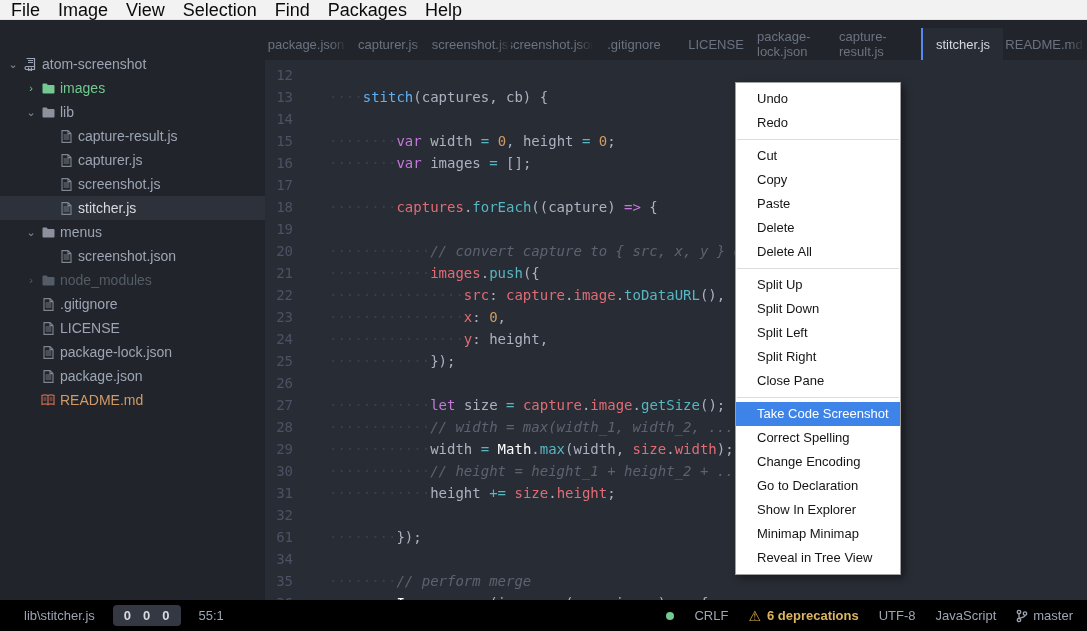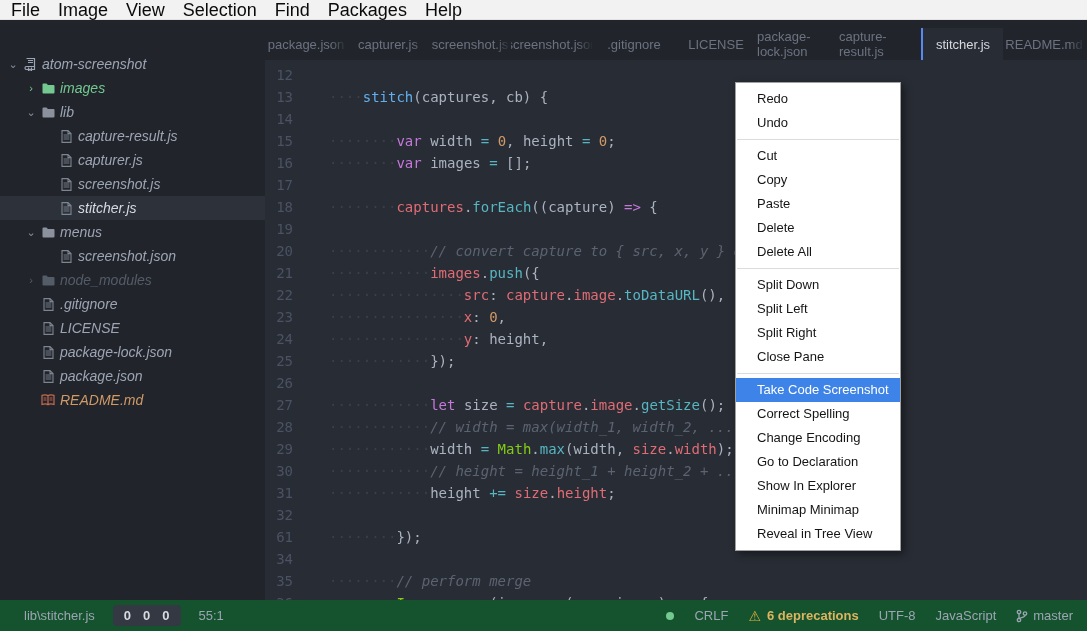--- a/index.html
+++ b/index.html
@@ -13,21 +13,21 @@
   .menubar .mitem { font-size:18px; color:#0a0a0a; padding:0 9px; line-height:20px; cursor:default; }
 
   
   .tree { position:absolute; left:0; top:20px; width:265px; height:580px;
     background:#21252b; padding-top:32px; overflow:hidden; }
   .tree-row { position:relative; height:24px; display:flex; align-items:center;
     font-size:14px; color:#9da5b4; white-space:nowrap; }
   .tree-row.selected { background:#2c313a; color:#d7dae0; }
   .tree-row .chev { width:14px; font-size:11px; text-align:center; color:#848d9c; flex:none; }
   .tree-row .ticon { width:20px; display:flex; align-items:center; justify-content:center; flex:none; }
-  .tree-row .tlabel { padding-left:2px;font-style:italic; }
+  .tree-row .tlabel { padding-left:2px; }
   .tree-row.c-green, .tree-row.c-green .chev { color:#73c990; }
   .tree-row.c-dim, .tree-row.c-dim .chev { color:#545c68; }
   .tree-row.c-orange { color:#d19a66; }
 
   
   .pane { position:absolute; left:265px; top:20px; width:822px; height:580px; background:#282c34; }
   .tabbar { position:absolute; left:0; top:0; width:822px; height:40px; background:#21252b; }
   .tab { position:absolute; top:8px; height:32px; width:82px; background:#21252b;
     color:#6b7280; font-size:13px; display:flex; align-items:center; justify-content:center;
     overflow:hidden; cursor:default; }
@@ -38,34 +38,34 @@
 
   
   .editor { position:absolute; left:0; top:40px; width:822px; height:540px; display:flex;
     font-family:"DejaVu Sans Mono", monospace; font-size:14px; line-height:22px; overflow:hidden; }
   .gutter { width:48px; flex:none; padding-top:4px; text-align:right; }
   .gutter .ln { height:22px; padding-right:20px; color:#4b5263; }
   .codearea { flex:1; padding-top:4px; padding-left:16px; white-space:pre; overflow:hidden; }
   .cline { height:22px; }
   .tk-plain{color:#abb2bf} .tk-kw{color:#c678dd} .tk-fn{color:#61afef}
   .tk-m{color:#56b6c2} .tk-prop{color:#e06c75} .tk-num{color:#d19a66}
-  .tk-op{color:#56b6c2} .tk-cls{color:#84cc16}
+  .tk-op{color:#56b6c2} .tk-cls{color:#ffffff}
   .tk-cm{color:#5c6370; font-style:italic}
   .tk-ws{color:#3b4048}
 
   
   .ctxmenu { position:absolute; left:735px; top:82px; width:166px; background:#ffffff;
     border:1px solid #a0a0a0; box-shadow:3px 3px 8px rgba(0,0,0,0.45); padding:4px 0; z-index:50; }
   .ctx-item { height:24px; line-height:24px; padding-left:21px; font-size:13px; color:#151515;
     white-space:nowrap; cursor:default; }
   .ctx-item.hl { background:#3e83e8; color:#ffffff; }
   .ctx-sep { border-top:1px solid #dcdcdc; margin:4px 1px; }
 
   
-  .statusbar { position:absolute; left:0; top:600px; width:1087px; height:31px; background:#14532d;
+  .statusbar { position:absolute; left:0; top:600px; width:1087px; height:31px; background:#000000;
     display:flex; align-items:center; font-size:13px; color:#9da5b4; }
   .sb-left { display:flex; align-items:center; padding-left:24px; gap:18px; }
   .sb-right { margin-left:auto; display:flex; align-items:center; gap:20px; padding-right:14px; }
   .git-counts { background:#333842; border-radius:4px; padding:3px 11px; display:flex; gap:12px; }
   .git-counts span { color:#d7dae0; font-weight:bold; }
   .sb-dot { width:8px; height:8px; border-radius:50%; background:#73c990; }
   .sb-warning { color:#ddb45f; display:flex; align-items:center; gap:6px; font-weight:bold; }
   .warn-tri { color:#e2b13c; font-size:14px; font-weight:normal; }
   .sb-branch { display:flex; align-items:center; gap:5px; }
 </style>
@@ -301,29 +301,30 @@
         <div class="ln">34</div>
         <div class="ln">35</div>
         <div class="ln">36</div>
       </div>
     <div class="codearea"><div class="cline"></div><div class="cline"><span class="tk-ws">····</span><span class="tk-fn">stitch</span><span class="tk-plain">(captures, cb) {</span></div><div class="cline"></div><div class="cline"><span class="tk-ws">········</span><span class="tk-kw">var</span><span class="tk-plain"> width </span><span class="tk-op">=</span><span class="tk-plain"> </span><span class="tk-num">0</span><span class="tk-plain">, height </span><span class="tk-op">=</span><span class="tk-plain"> </span><span class="tk-num">0</span><span class="tk-plain">;</span></div><div class="cline"><span class="tk-ws">········</span><span class="tk-kw">var</span><span class="tk-plain"> images </span><span class="tk-op">=</span><span class="tk-plain"> [];</span></div><div class="cline"></div><div class="cline"><span class="tk-ws">········</span><span class="tk-prop">captures</span><span class="tk-plain">.</span><span class="tk-m">forEach</span><span class="tk-plain">((capture) </span><span class="tk-kw">=&gt;</span><span class="tk-plain"> {</span></div><div class="cline"></div><div class="cline"><span class="tk-ws">············</span><span class="tk-cm">// convert capture to { src, x, y } object</span></div><div class="cline"><span class="tk-ws">············</span><span class="tk-prop">images</span><span class="tk-plain">.</span><span class="tk-m">push</span><span class="tk-plain">({</span></div><div class="cline"><span class="tk-ws">················</span><span class="tk-prop">src</span><span class="tk-plain">: </span><span class="tk-prop">capture</span><span class="tk-plain">.</span><span class="tk-prop">image</span><span class="tk-plain">.</span><span class="tk-m">toDataURL</span><span class="tk-plain">(),</span></div><div class="cline"><span class="tk-ws">················</span><span class="tk-prop">x</span><span class="tk-plain">: </span><span class="tk-num">0</span><span class="tk-plain">,</span></div><div class="cline"><span class="tk-ws">················</span><span class="tk-prop">y</span><span class="tk-plain">: height,</span></div><div class="cline"><span class="tk-ws">············</span><span class="tk-plain">});</span></div><div class="cline"></div><div class="cline"><span class="tk-ws">············</span><span class="tk-kw">let</span><span class="tk-plain"> size </span><span class="tk-op">=</span><span class="tk-plain"> </span><span class="tk-prop">capture</span><span class="tk-plain">.</span><span class="tk-prop">image</span><span class="tk-plain">.</span><span class="tk-m">getSize</span><span class="tk-plain">();</span></div><div class="cline"><span class="tk-ws">············</span><span class="tk-cm">// width = max(width_1, width_2, ..., width_n)</span></div><div class="cline"><span class="tk-ws">············</span><span class="tk-plain">width </span><span class="tk-op">=</span><span class="tk-plain"> </span><span class="tk-cls">Math</span><span class="tk-plain">.</span><span class="tk-m">max</span><span class="tk-plain">(width, </span><span class="tk-prop">size</span><span class="tk-plain">.</span><span class="tk-prop">width</span><span class="tk-plain">);</span></div><div class="cline"><span class="tk-ws">············</span><span class="tk-cm">// height = height_1 + height_2 + ... + height_n</span></div><div class="cline"><span class="tk-ws">············</span><span class="tk-plain">height </span><span class="tk-op">+=</span><span class="tk-plain"> </span><span class="tk-prop">size</span><span class="tk-plain">.</span><span class="tk-prop">height</span><span class="tk-plain">;</span></div><div class="cline"></div><div class="cline"><span class="tk-ws">········</span><span class="tk-plain">});</span></div><div class="cline"></div><div class="cline"><span class="tk-ws">········</span><span class="tk-cm">// perform merge</span></div><div class="cline"><span class="tk-ws">········</span><span class="tk-cls">Image</span><span class="tk-plain">.</span><span class="tk-m">merge</span><span class="tk-plain">(images, (err, image) =&gt; {</span></div></div>
   </div>
 
 </div>
 
 <div class="ctxmenu">
+    <div class="ctx-item">Undo</div>
     <div class="ctx-item">Redo</div>
-    <div class="ctx-item">Undo</div>
     <div class="ctx-sep"></div>
     <div class="ctx-item">Cut</div>
     <div class="ctx-item">Copy</div>
     <div class="ctx-item">Paste</div>
     <div class="ctx-item">Delete</div>
     <div class="ctx-item">Delete All</div>
     <div class="ctx-sep"></div>
+    <div class="ctx-item">Split Up</div>
     <div class="ctx-item">Split Down</div>
     <div class="ctx-item">Split Left</div>
     <div class="ctx-item">Split Right</div>
     <div class="ctx-item">Close Pane</div>
     <div class="ctx-sep"></div>
     <div class="ctx-item hl">Take Code Screenshot</div>
     <div class="ctx-item">Correct Spelling</div>
     <div class="ctx-item">Change Encoding</div>
     <div class="ctx-item">Go to Declaration</div>
     <div class="ctx-item">Show In Explorer</div>

